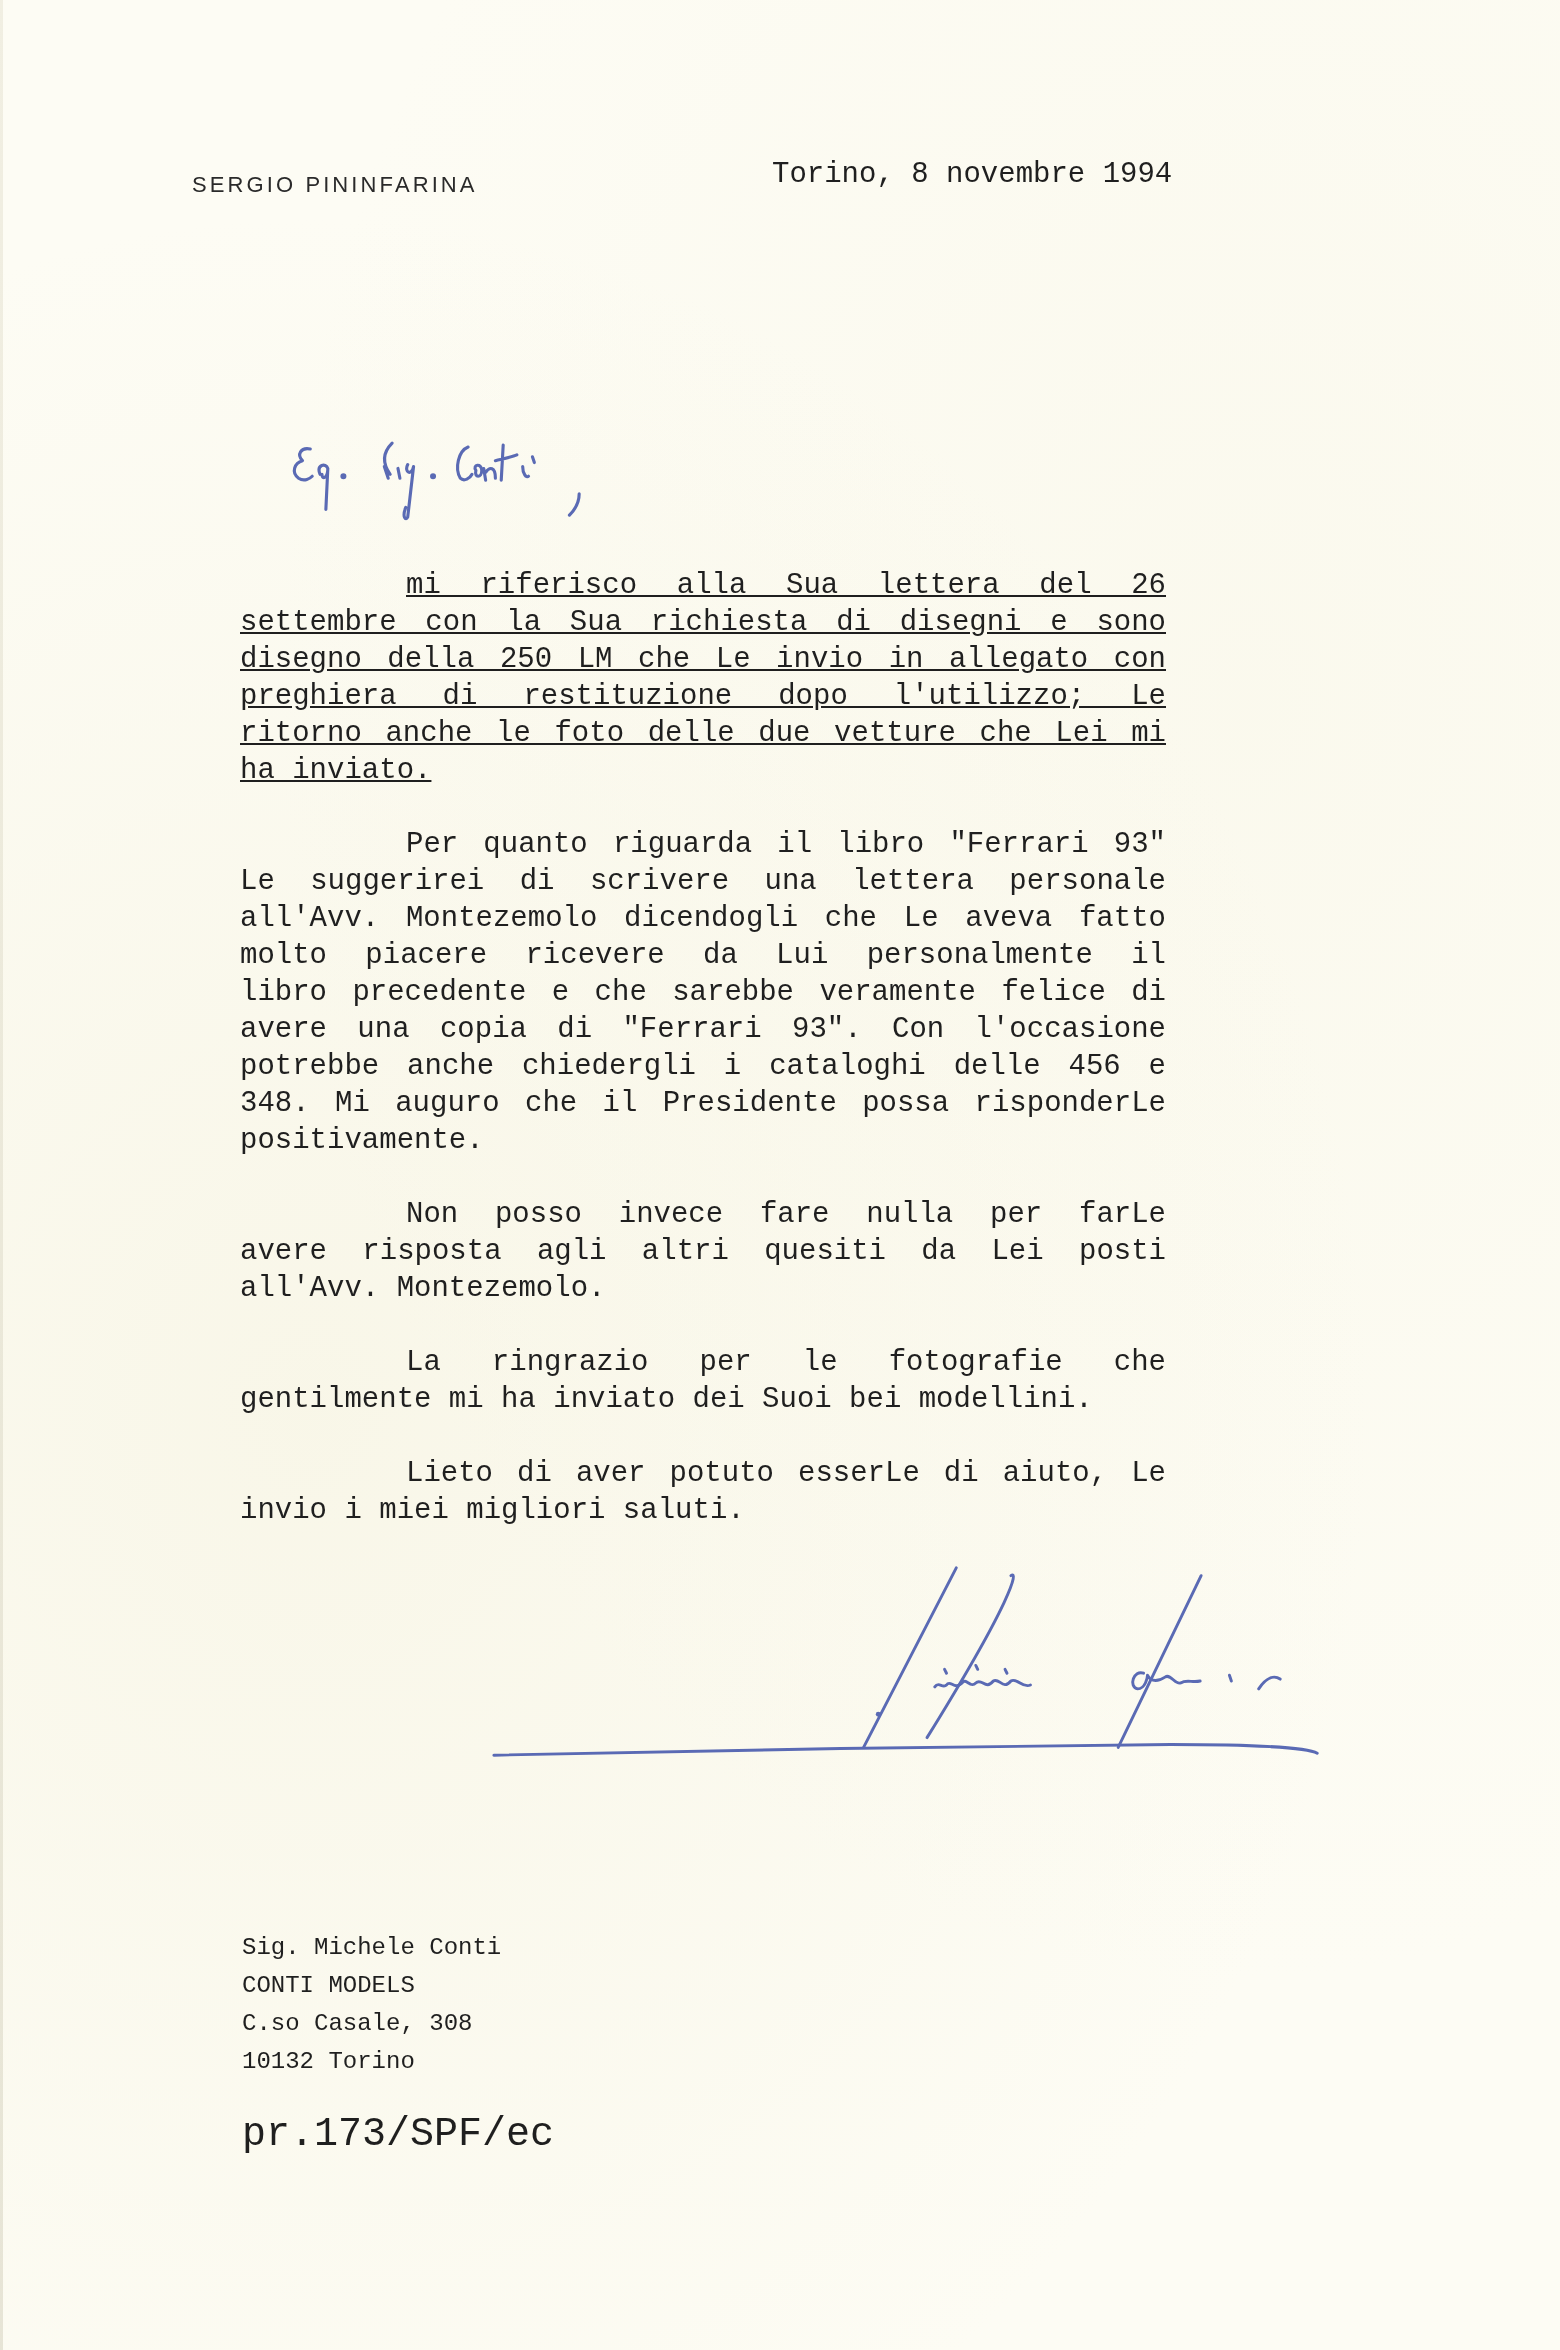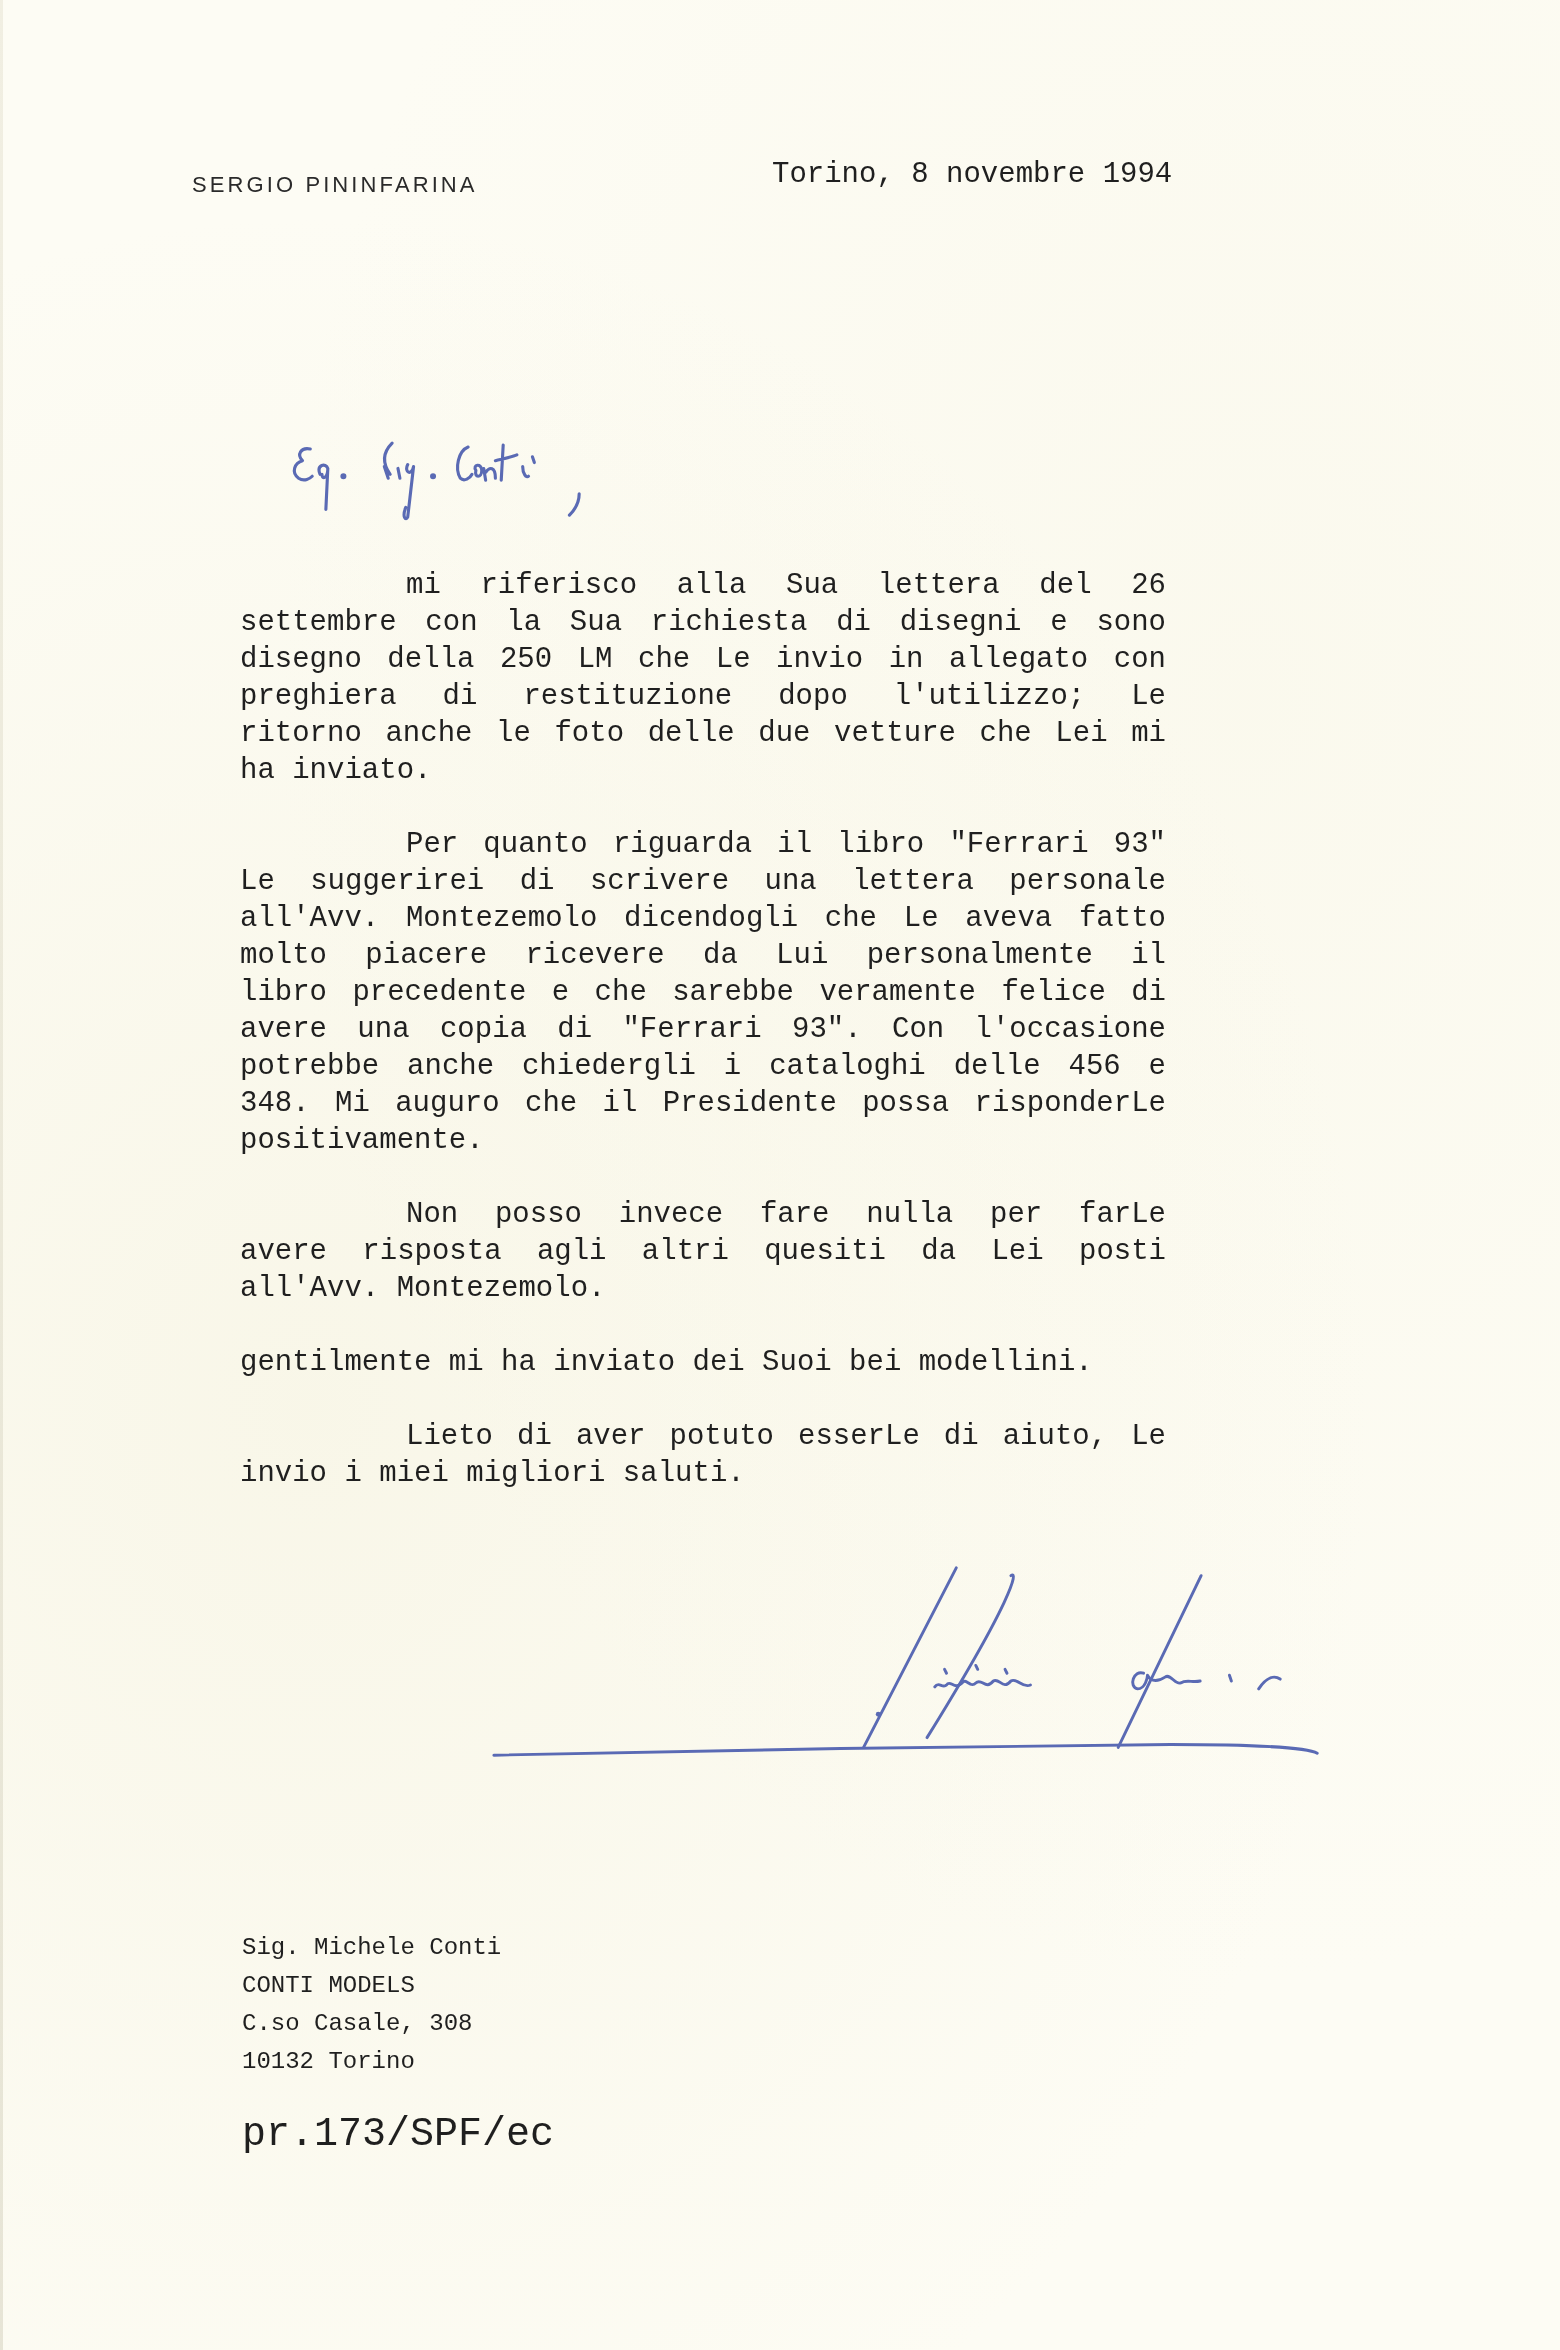--- a/index.html
+++ b/index.html
@@ -62,21 +62,21 @@
     <path d="M198 32 C194 26 204 24 204 32 C204 40 196 40 198 32 M206 30 L208 42 M208 34 C212 28 218 28 218 40"></path>
     <path d="M226 6 L224 42 M218 22 C226 20 236 18 240 16"></path>
     <path d="M246 28 C246 36 250 40 252 38"></path>
     <path d="M256 18 L258 24"></path>
 
     <path d="M304 56 C304 66 300 72 294 78"></path>
   </svg>
 </div>
 
 <div class="body mono" style="top:567px;">
-  <div class="para" style="margin-bottom:37px;">
+  <div class="para" style="margin-bottom:37px;text-decoration:underline;">
     <span class="line indent">mi riferisco alla Sua lettera del 26</span>
     <span class="line">settembre con la Sua richiesta di disegni e sono</span>
     <span class="line">disegno della 250 LM che Le invio in allegato con</span>
     <span class="line">preghiera di restituzione dopo l'utilizzo; Le</span>
     <span class="line">ritorno anche le foto delle due vetture che Lei mi</span>
     <span class="line last">ha inviato.</span>
   </div>
   <div class="para" style="margin-bottom:37px;">
     <span class="line indent">Per quanto riguarda il libro "Ferrari 93"</span>
     <span class="line">Le suggerirei di scrivere una lettera personale</span>
@@ -87,20 +87,21 @@
     <span class="line">potrebbe anche chiedergli i cataloghi delle 456 e</span>
     <span class="line">348. Mi auguro che il Presidente possa risponderLe</span>
     <span class="line last">positivamente.</span>
   </div>
   <div class="para" style="margin-bottom:37px;">
     <span class="line indent">Non posso invece fare nulla per farLe</span>
     <span class="line">avere risposta agli altri quesiti da Lei posti</span>
     <span class="line last">all'Avv. Montezemolo.</span>
   </div>
   <div class="para" style="margin-bottom:37px;">
+    <span class="line indent">La ringrazio per le fotografie che</span>
     <span class="line last">gentilmente mi ha inviato dei Suoi bei modellini.</span>
   </div>
   <div class="para">
     <span class="line indent">Lieto di aver potuto esserLe di aiuto, Le</span>
     <span class="line last">invio i miei migliori saluti.</span>
   </div>
 </div>
 
 <div class="signature">
   <svg width="878" height="205" viewBox="0 0 900 210" fill="none" stroke="#5a6ab4" stroke-linecap="round" stroke-linejoin="round">

